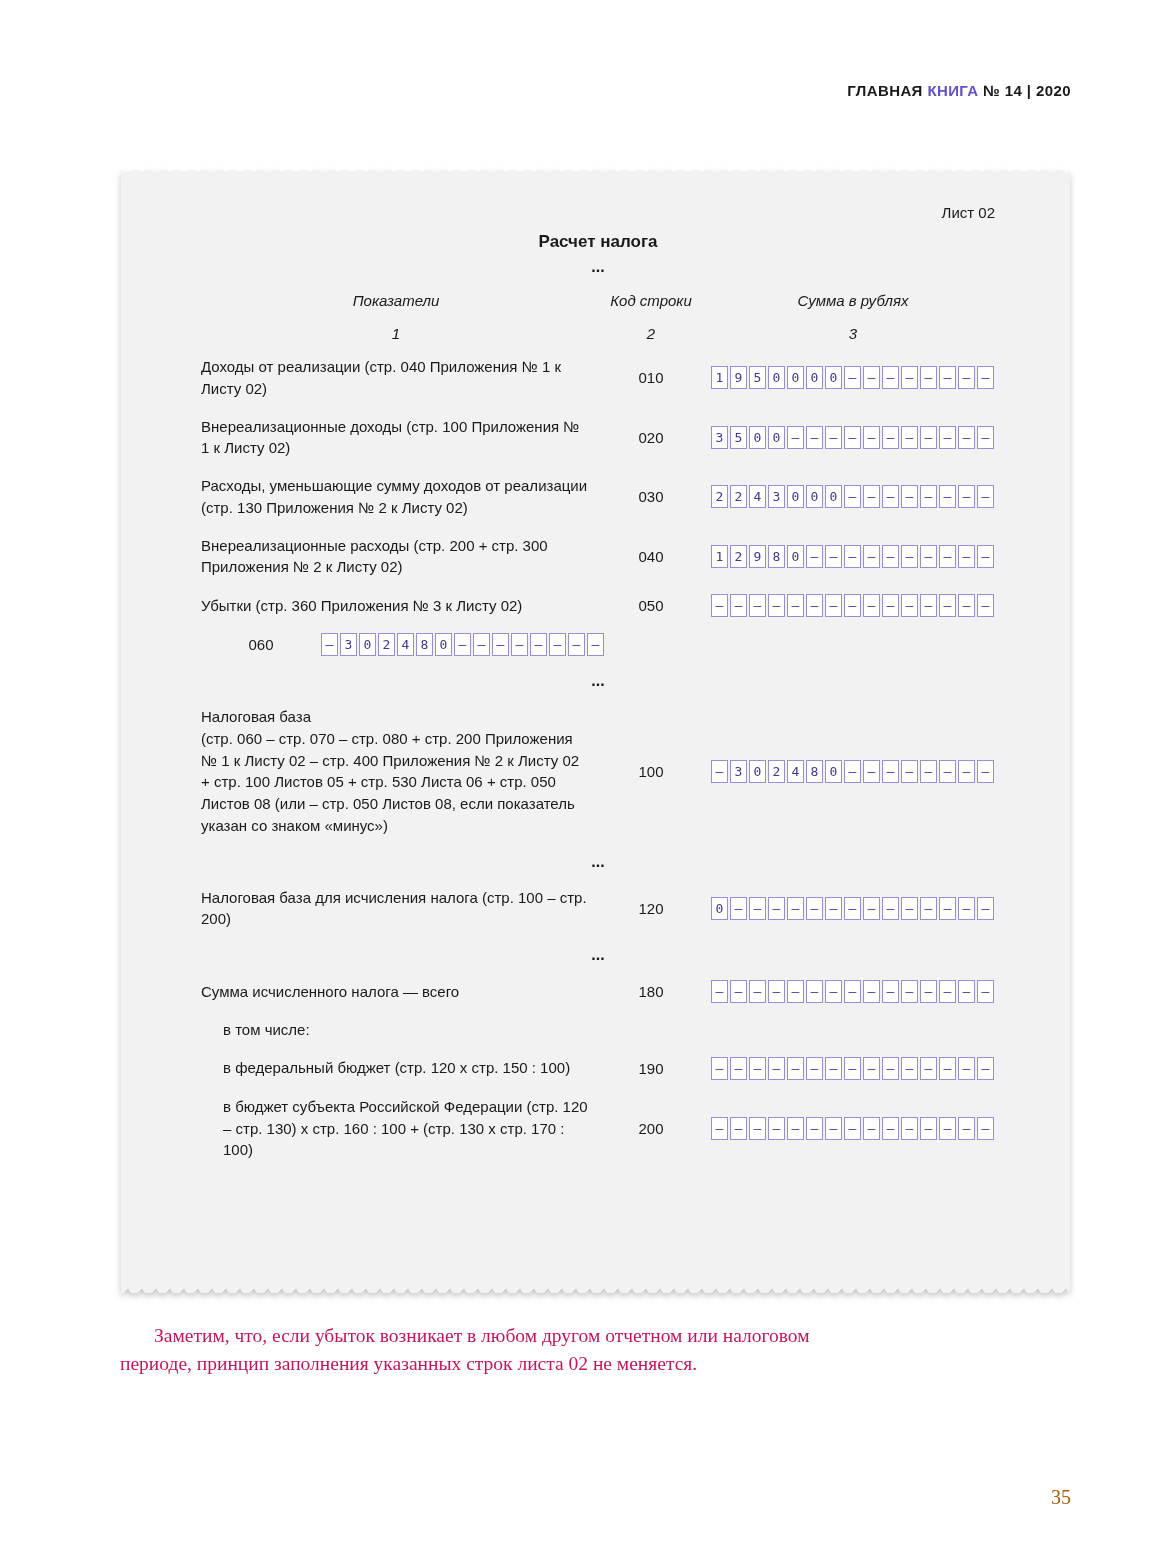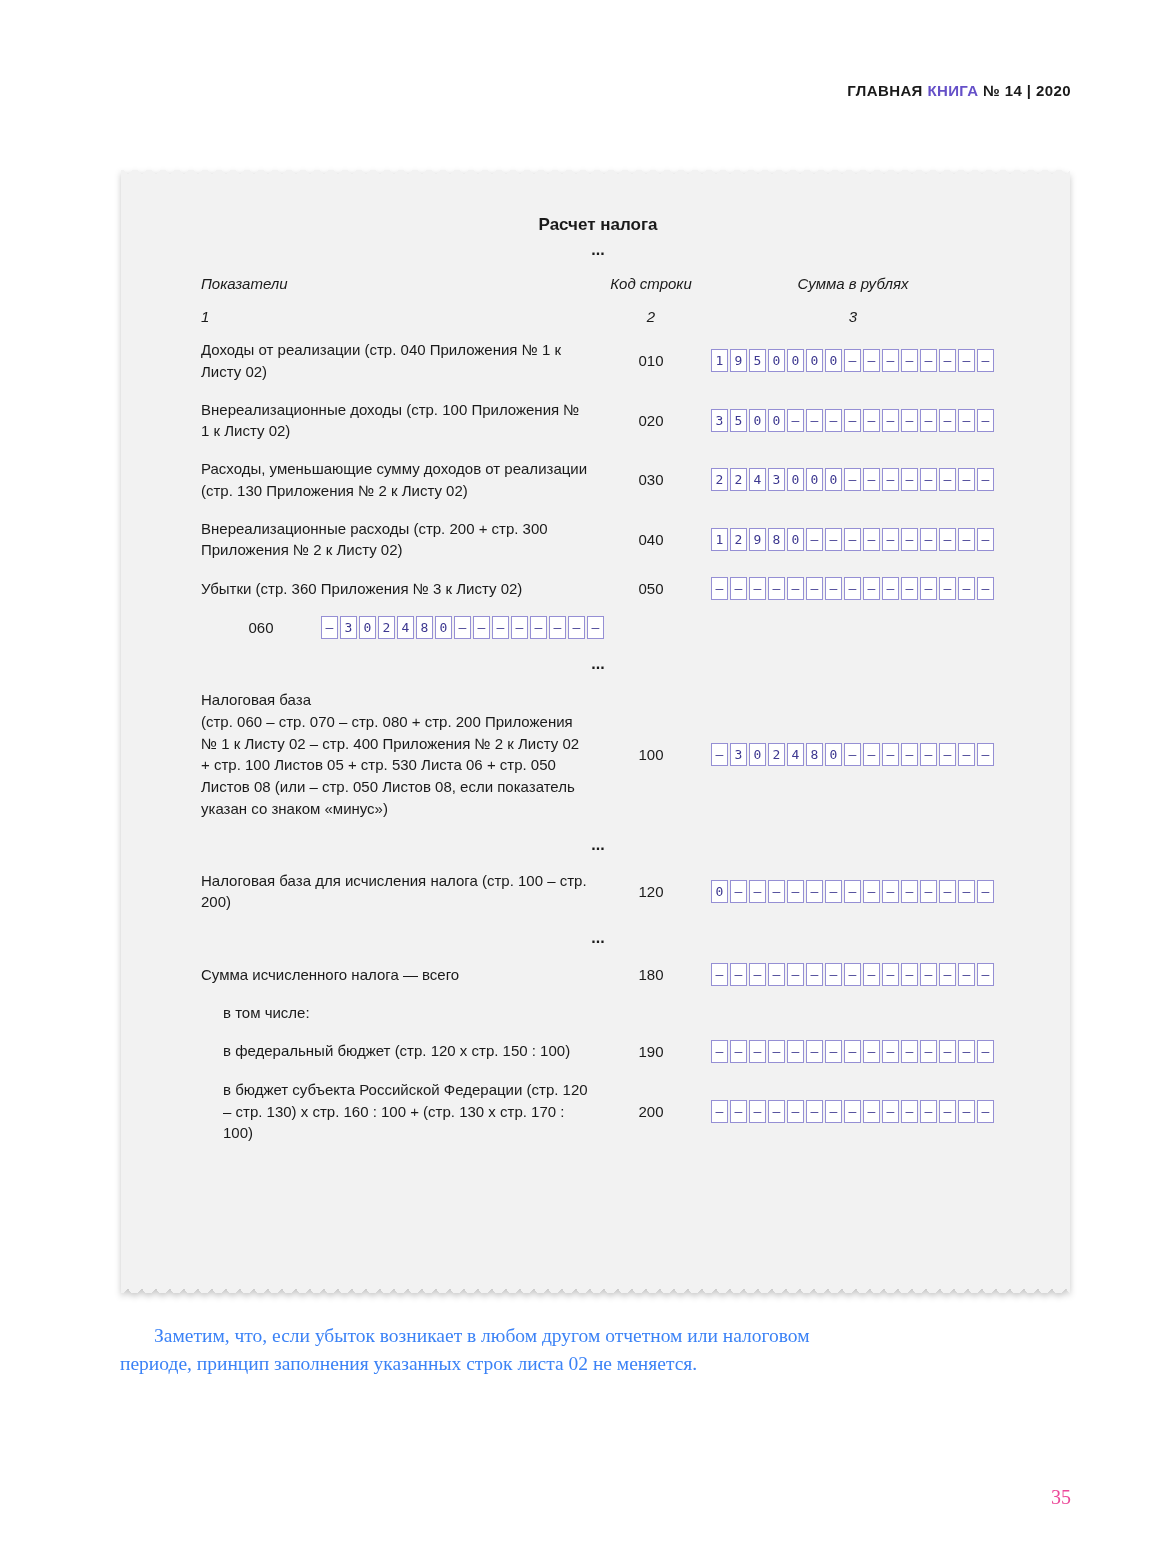--- a/index.html
+++ b/index.html
@@ -41,21 +41,21 @@
     background:var(--card-bg);
     padding:26px 75px 36px 80px;
     min-height:1107px;
   }
   .sheet-label{text-align:right;font-size:15px;}
   .form-title{text-align:center;font-size:17px;font-weight:bold;margin-top:11px;}
   .top-ellipsis{text-align:center;font-size:16px;font-weight:bold;margin-top:6px;}
   .col-headers,.col-numbers{display:flex;font-style:italic;font-size:15px;}
   .col-headers{margin-top:16px;}
   .col-numbers{margin-top:16px;margin-bottom:14px;}
-  .col-a{width:390px;}
+  .col-a{width:390px;text-align:center;}
   .col-b{width:120px;text-align:center;}
   .col-c{width:284px;text-align:center;}
   
   .form-row{display:flex;align-items:center;margin-bottom:16px;}
   .row-label{
     width:390px;font-size:15px;line-height:1.45;white-space:pre-line;
   }
   .form-row.indent .row-label{padding-left:22px;}
   .row-label b{font-weight:bold;}
   .row-code{width:120px;text-align:center;font-size:15px;}
@@ -69,37 +69,38 @@
   }
   .cell:first-child{margin-left:0;}
   .row-ellipsis{
     width:794px;text-align:center;font-size:16px;font-weight:bold;
     margin:2px 0 16px;
   }
   
   .note{
     position:absolute;left:120px;top:1322px;width:706px;
     font-family:"Liberation Serif",serif;font-size:19.5px;line-height:1.45;
-    text-indent:34px;color:#3b82f6;
+    text-indent:34px;color:#be185d;
   }
   .page-number{
     position:absolute;top:1486px;right:92px;
-    font-family:"Liberation Serif",serif;font-size:20px;color:#ec4899;
+    font-family:"Liberation Serif",serif;font-size:20px;color:#a16207;
   }
 </style>
 </head>
 <body>
 
 <div class="mag-header">
   <span>ГЛАВНАЯ </span><span class="accent">КНИГА</span><span> № 14 | 2020</span>
 </div>
 
 <div class="form-card">
   <div class="torn torn-top"></div>
   <div class="form-body">
+    <div class="sheet-label">Лист 02</div>
     <div class="form-title">Расчет налога</div>
     <div class="top-ellipsis">...</div>
     <div class="col-headers">
       <div class="col-a">Показатели</div>
       <div class="col-b">Код строки</div>
       <div class="col-c">Сумма в рублях</div>
     </div>
     <div class="col-numbers">
       <div class="col-a">1</div>
       <div class="col-b">2</div>

